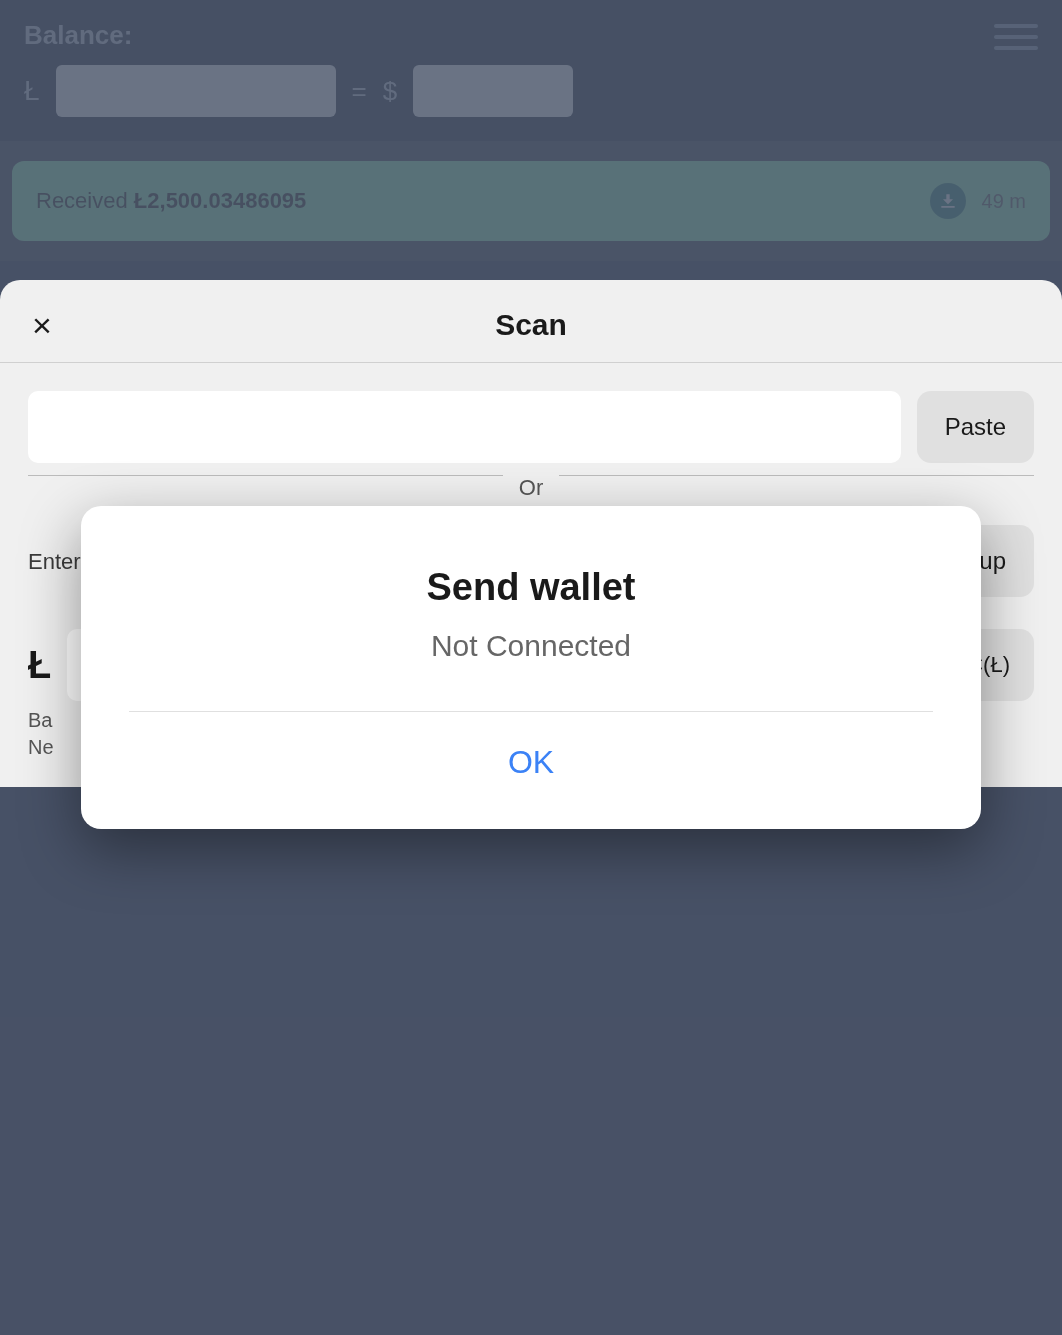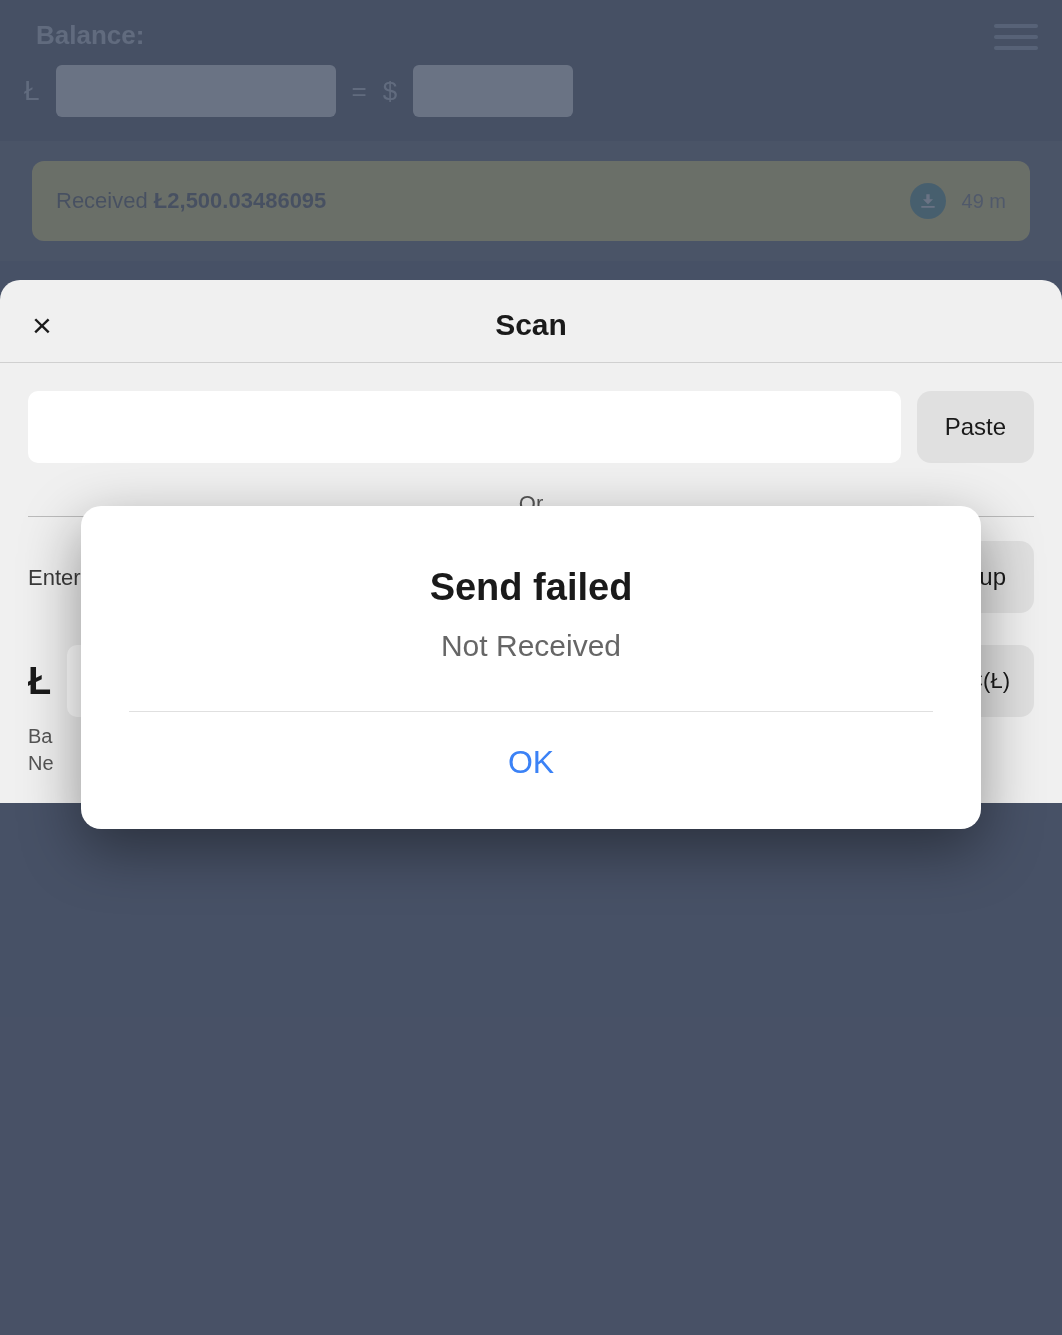--- a/index.html
+++ b/index.html
@@ -23,21 +23,20 @@
       padding: 20px 24px 24px 24px;
       position: relative;
       z-index: 1;
     }
 
     .balance-label {
       color: #c0c8d8;
       font-size: 26px;
       font-weight: 600;
       margin-bottom: 14px;
-      margin-left: 12px;
     }
 
     .balance-row {
       display: flex;
       align-items: center;
       gap: 16px;
     }
 
     .balance-ltc-prefix {
       color: #c0c8d8;
@@ -86,22 +85,22 @@
       border-radius: 2px;
     }
 
     
     .tx-background {
       background: #2a2f3e;
       padding: 0;
     }
 
     .tx-item {
-      background: #fde047;
-      margin: 0 32px;
+      background: #86efac;
+      margin: 0 12px;
       border-radius: 12px;
       padding: 22px 24px;
       display: flex;
       align-items: center;
       justify-content: space-between;
     }
 
     .tx-left {
       display: flex;
       align-items: center;
@@ -194,21 +193,21 @@
     }
 
     .send-body {
       padding: 0 28px 28px 28px;
     }
 
     .address-row {
       display: flex;
       align-items: center;
       gap: 16px;
-      margin-bottom: 28px;
+      margin-bottom: 12px;
       border-radius: 15px;
     }
 
     .address-input {
       flex: 1;
       height: 72px;
       background: white;
       border: none;
       border-radius: 10px;
       font-size: 20px;
@@ -224,21 +223,21 @@
       font-size: 24px;
       font-weight: 500;
       color: #1a1a1a;
       padding: 0 28px;
       cursor: pointer;
       white-space: nowrap;
     }
 
     .or-row {
       display: flex;
-      align-items: flex-end;
+      align-items: flex-start;
       gap: 16px;
       margin-bottom: 24px;
     }
 
     .or-line {
       flex: 1;
       height: 1px;
       background: #bbb;
     }
 
@@ -434,18 +433,18 @@
         <button class="btn-currency">LTC(Ł)</button>
       </div>
     </div>
     <div class="balance-info">Ba</div>
     <div class="network-info">Ne</div>
   </div>
 </div>
 
 <div class="alert-overlay">
   <div class="alert-box">
-    <div class="alert-title">Send failed</div>
-    <div class="alert-message">Not Received</div>
+    <div class="alert-title">Send wallet</div>
+    <div class="alert-message">Not Connected</div>
     <div class="alert-divider"></div>
     <button class="alert-ok">OK</button>
   </div>
 </div>
 
 </body></html>

